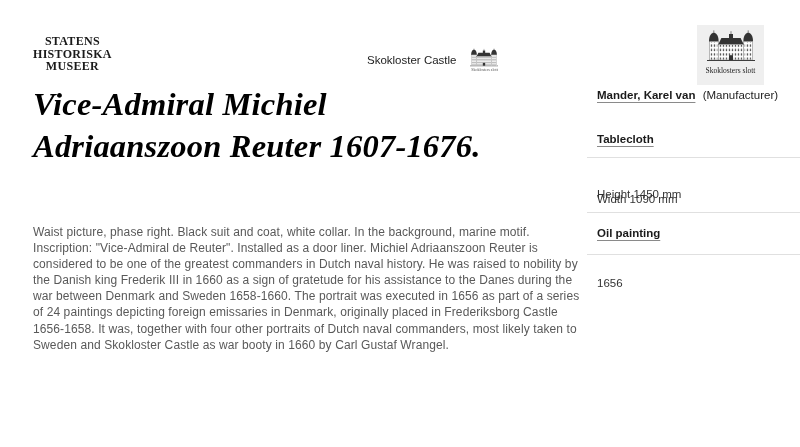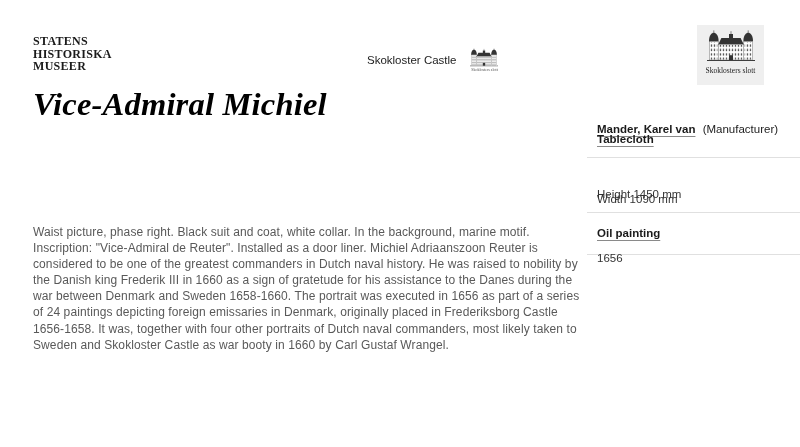--- a/index.html
+++ b/index.html
@@ -9,21 +9,21 @@
     background: #ffffff;
     font-family: "Liberation Sans", sans-serif;
     overflow: hidden;
   }
 
   
   .logo {
     position: absolute; left: 33px; top: 35px;
     font-family: "Liberation Serif", serif;
     font-weight: 700; font-size: 12px; line-height: 12.7px;
-    letter-spacing: 0.3px; color: #1a1a1a; cursor: pointer;
+    letter-spacing: 0.3px; color: #1a1a1a; cursor: pointer; text-align: center;
   }
   .logo span { display: block; }
 
   .site-row {
     position: absolute; left: 367px; top: 44px; height: 32px;
     display: flex; align-items: center; gap: 13px; cursor: pointer;
   }
   .site-name { font-size: 11.5px; color: #222222; white-space: nowrap; }
   .mini-badge { display: flex; flex-direction: column; align-items: center; width: 30px; }
   .mini-badge svg { width: 28px; height: 19px; display: block; }
@@ -66,29 +66,29 @@
     text-decoration-color: #8a8a8a; text-decoration-thickness: 1px;
     text-underline-offset: 3px; cursor: pointer;
   }
   .panel-role { font-weight: 400; color: #222222; margin-left: 4px; }
   .panel-value { color: #333333; }
   .divider {
     position: absolute; left: 587px; width: 213px; height: 0;
     border: none; border-top: 1px solid #e0e0e0;
   }
 
-  .row-manufacturer { top: 123px; }
+  .row-manufacturer { top: 89px; }
   .row-objecttype   { top: 133px; }
   .hr-1             { top: 157px; }
   .row-height       { top: 188px; }
   .row-width        { top: 193px; }
   .hr-2             { top: 212px; }
   .row-technique    { top: 227px; }
   .hr-3             { top: 254px; }
-  .row-year         { top: 252px; text-align: center; }
+  .row-year         { top: 277px; text-align: center; }
 
   .hidden-defs { position: absolute; width: 0; height: 0; overflow: hidden; }
 </style>
 </head>
 <body>
 
 <svg class="hidden-defs" aria-hidden="true">
   <defs>
     <pattern id="win" width="7.5" height="11" patternUnits="userSpaceOnUse">
       <rect x="2" y="3" width="3.4" height="6" fill="#5a5a5a"></rect>
@@ -136,20 +136,21 @@
 
 <div class="badge">
   <svg viewBox="0 0 120 80">
       <use href="#castle"></use>
     </svg>
   <span class="badge-caption">Skoklosters slott</span>
 </div>
 
 <h1 class="title">
   <span>Vice-Admiral Michiel</span>
+  <span>Adriaanszoon Reuter 1607-1676.</span>
 </h1>
 
 <p class="desc">Waist picture, phase right. Black suit and coat, white collar. In the background, marine motif. Inscription: "Vice-Admiral de Reuter". Installed as a door liner. Michiel Adriaanszoon Reuter is considered to be one of the greatest commanders in Dutch naval history. He was raised to nobility by the Danish king Frederik III in 1660 as a sign of gratetude for his assistance to the Danes during the war between Denmark and Sweden 1658-1660. The portrait was executed in 1656 as part of a series of 24 paintings depicting foreign emissaries in Denmark, originally placed in Frederiksborg Castle 1656-1658. It was, together with four other portraits of Dutch naval commanders, most likely taken to Sweden and Skokloster Castle as war booty in 1660 by Carl Gustaf Wrangel.</p>
 
 <div class="panel-item row-manufacturer">
   <span class="panel-link">Mander, Karel van</span>
   <span class="panel-role">(Manufacturer)</span>
 </div>
 
 <div class="panel-item row-objecttype">

